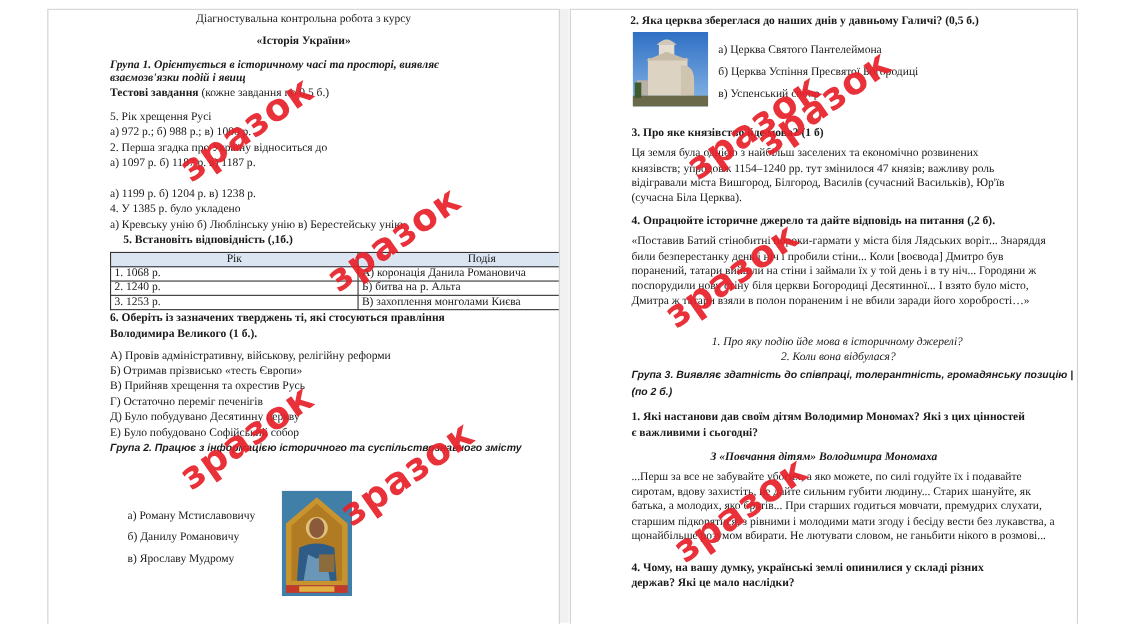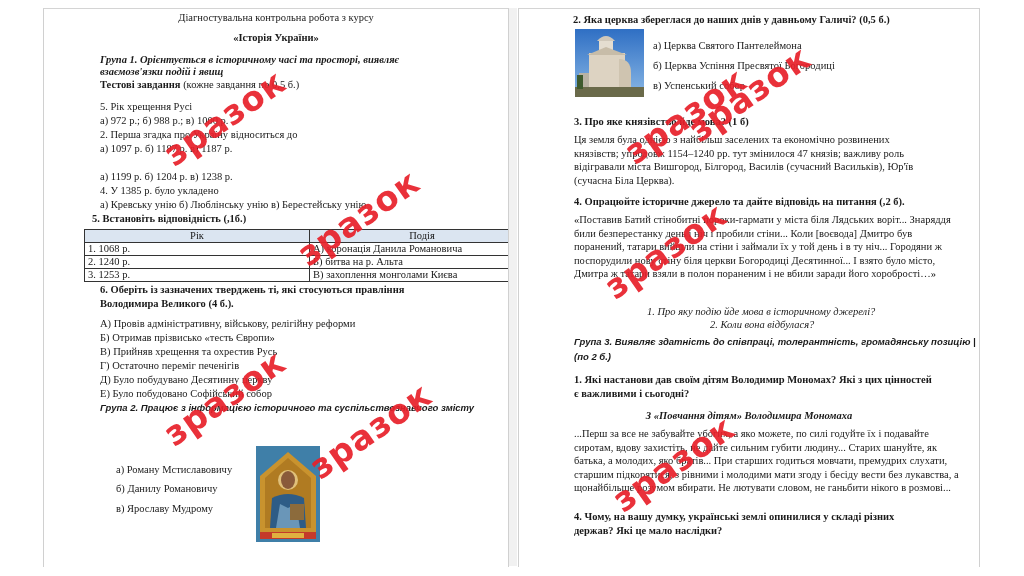--- a/index.html
+++ b/index.html
@@ -38,23 +38,23 @@
     <span class="b">Тестові завдання</span>
     <span>(кожне завдання по 0,5 б.)</span>
   </div>
   <div class="t" style="left:56px;top:91px;">5. Рік хрещення Русі</div>
   <div class="t" style="left:56px;top:105px;">а) 972 р.;  б) 988 р.;  в) 1000 р.</div>
   <div class="t" style="left:56px;top:119px;">2.  Перша згадка про Україну відноситься до</div>
   <div class="t" style="left:56px;top:133px;">а) 1097 р.  б) 1187 р.  в) 1187 р.</div>
   <div class="t" style="left:56px;top:161px;">а) 1199 р.  б) 1204 р.  в) 1238 р.</div>
   <div class="t" style="left:56px;top:175px;">4. У 1385 р. було укладено</div>
   <div class="t" style="left:56px;top:189px;">а) Кревську унію  б) Люблінську унію  в) Берестейську унію</div>
-  <div class="t b" style="left:48px;top:203px;">5. Встановіть відповідність (,1б.)</div>
+  <div class="t b" style="left:68px;top:203px;">5. Встановіть відповідність (,1б.)</div>
 
-  <table class="match" style="left:40px;top:220px;width:451px;">
+  <table class="match" style="left:56px;top:220px;width:451px;">
     <tbody>
         <tr>
       <th style="width:50%;">Рік</th>
       <th>Подія</th>
     </tr>
     <tr>
       <td>1. 1068 р.</td>
       <td>А) коронація Данила Романовича</td>
     </tr>
     <tr>
@@ -62,21 +62,21 @@
       <td>Б) битва на р. Альта</td>
     </tr>
     <tr>
       <td>3. 1253 р.</td>
       <td>В) захоплення монголами Києва</td>
     </tr>
   </tbody>
     </table>
 
   <div class="t b" style="left:56px;top:274px;">6. Оберіть із зазначених тверджень ті, які стосуються правління</div>
-  <div class="t b" style="left:56px;top:288px;">Володимира Великого (4 б.).</div>
+  <div class="t b" style="left:56px;top:288px;">Володимира Великого (1 б.).</div>
   <div class="t" style="left:56px;top:308px;">А) Провів адміністративну, військову, релігійну реформи</div>
   <div class="t" style="left:56px;top:322px;">Б) Отримав прізвисько «тесть Європи»</div>
   <div class="t" style="left:56px;top:336px;">В) Прийняв хрещення та охрестив Русь</div>
   <div class="t" style="left:56px;top:350px;">Г) Остаточно переміг печенігів</div>
   <div class="t" style="left:56px;top:364px;text-align:center;">Д) Було побудувано Десятинну церкву</div>
   <div class="t" style="left:56px;top:378px;">Е) Було побудовано Софійський собор</div>
   <div class="t b i sans" style="left:56px;top:392px;">Група 2. Працює з інформацією історичного та суспільствознавчого змісту</div>
   <div class="t" style="left:72px;top:454px;">а) Роману Мстиславовичу</div>
   <div class="t" style="left:72px;top:473px;">б) Данилу Романовичу</div>
   <div class="t" style="left:72px;top:493px;">в) Ярославу Мудрому</div>

